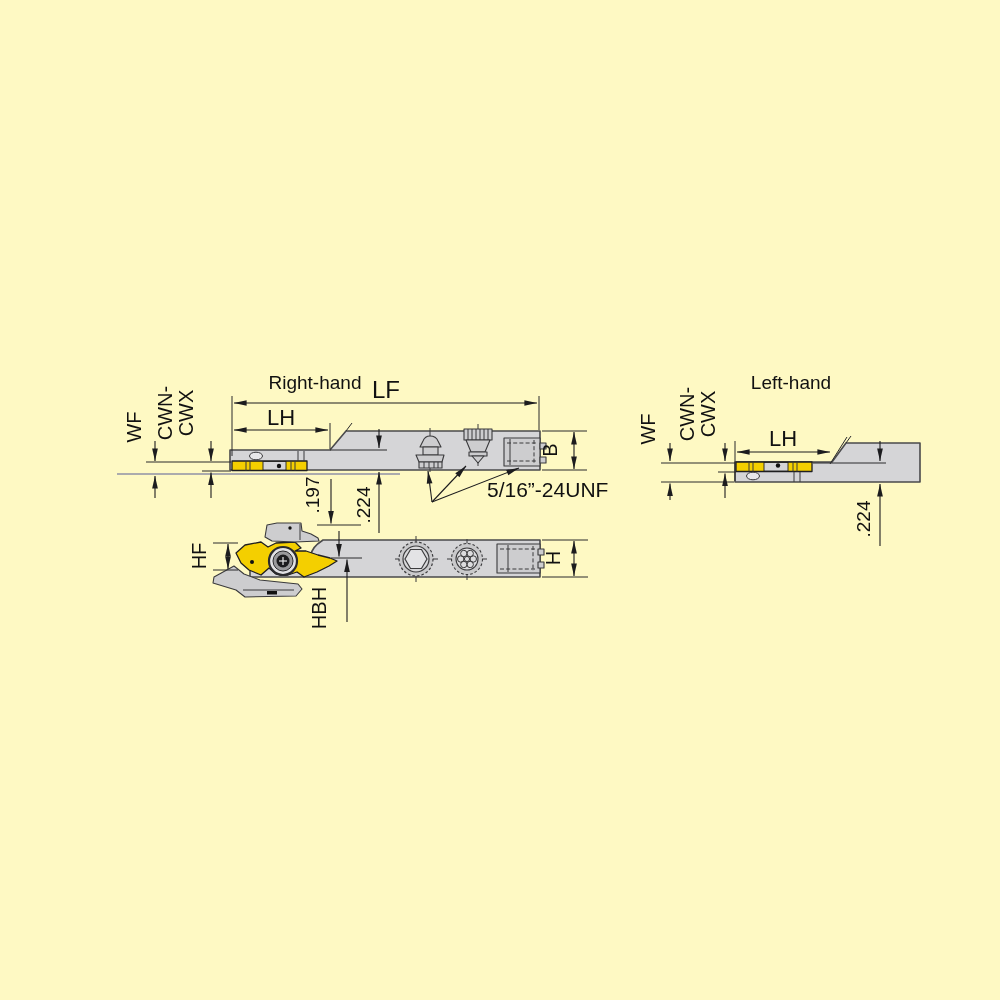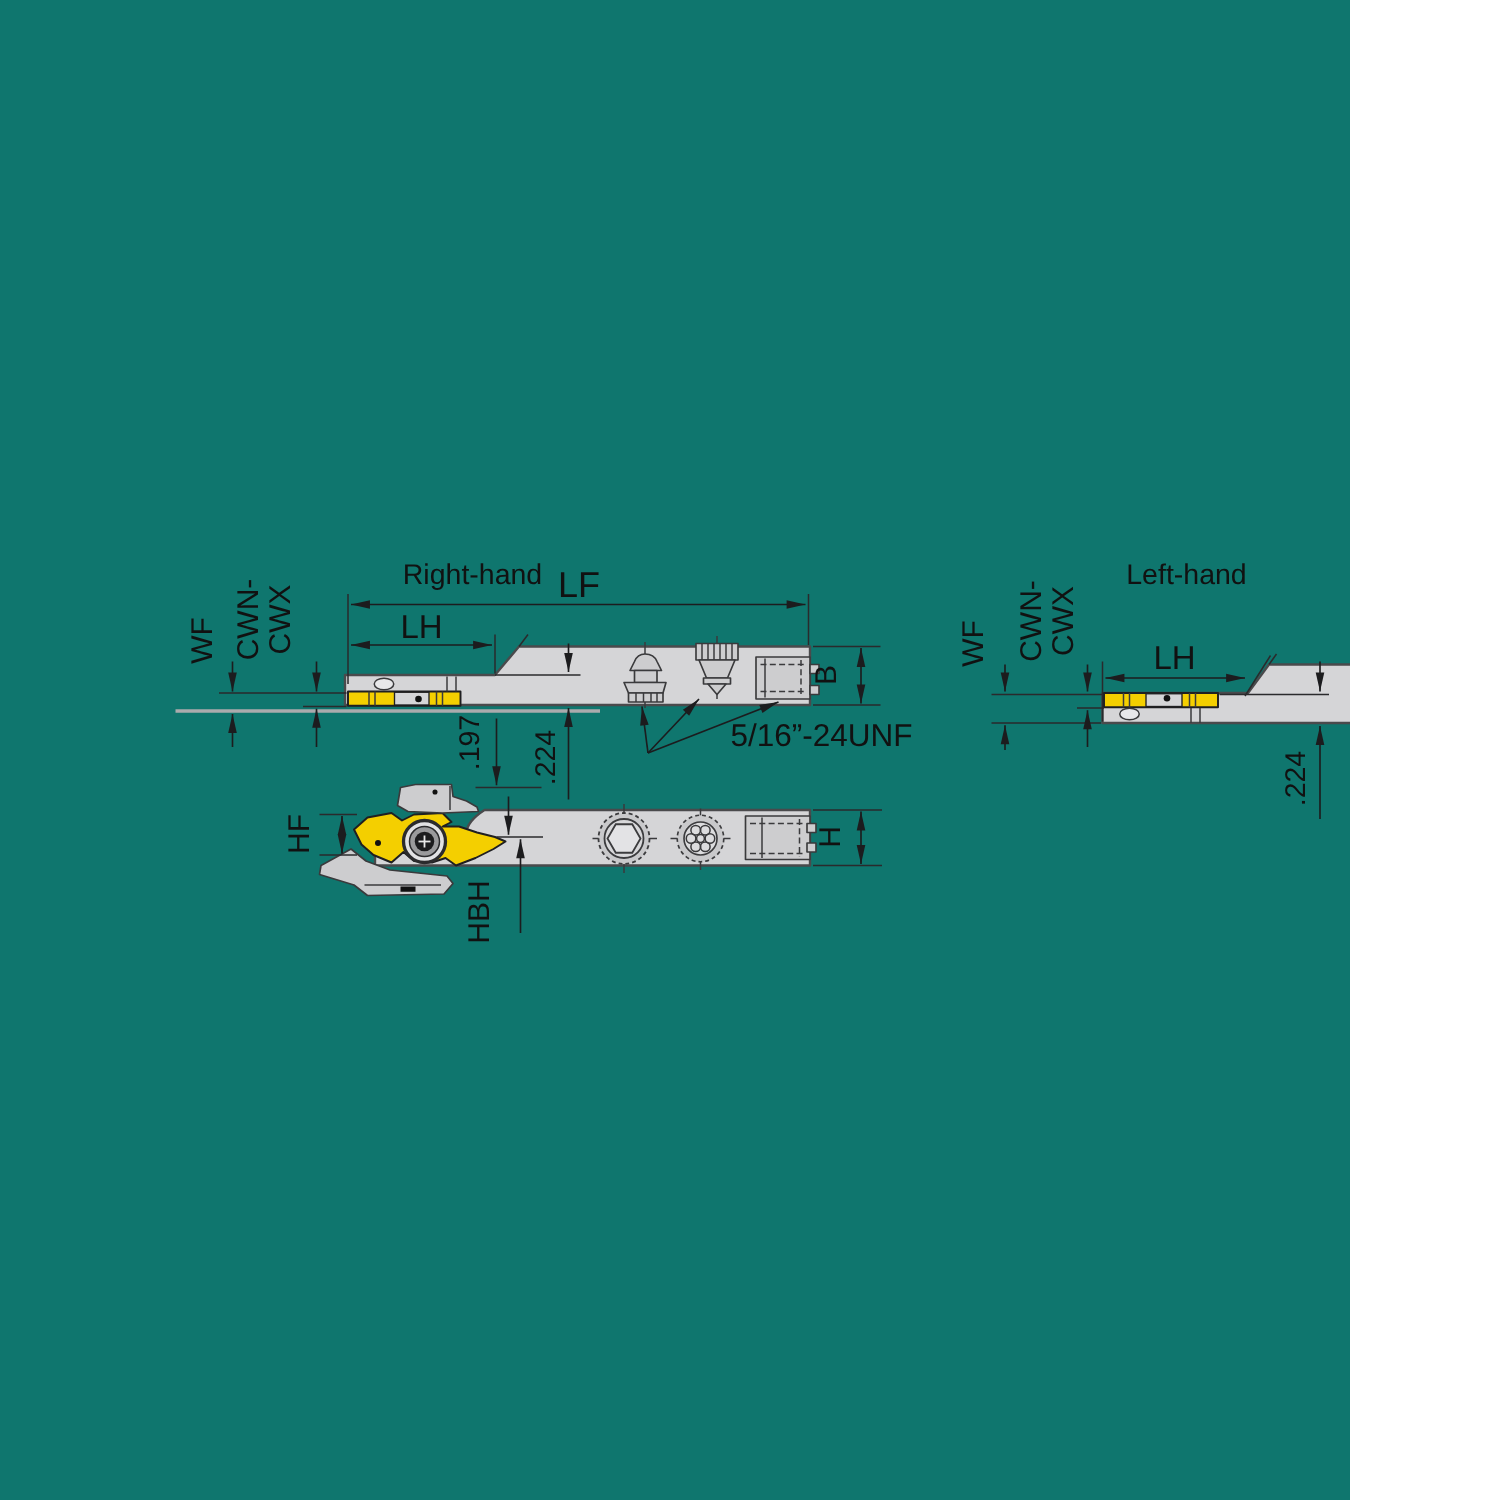--- a/index.html
+++ b/index.html
@@ -1,16 +1,16 @@
 <!DOCTYPE html>
 <html><head>
 <meta charset="utf-8">
 <style>
   html,body{margin:0;padding:0;background:#fff;}
-  .canvas{position:relative;width:900px;height:1000px;background:#0f766e;overflow:hidden;}
+  .canvas{position:relative;width:1000px;height:1000px;background:#fef9c3;overflow:hidden;}
   svg{display:block;}
   svg .dim{stroke:#1c1c1e;stroke-width:1.1;fill:none;}
   svg .ext{stroke:#2a2a2c;stroke-width:1;fill:none;}
   svg .part{fill:#d5d5d7;stroke:#4a4a4c;stroke-width:1.6;stroke-linejoin:round;}
   svg .part2{fill:#cdcdcf;stroke:#3a3a3c;stroke-width:1.1;stroke-linejoin:round;}
   svg .detail{stroke:#3a3a3c;stroke-width:1;fill:none;}
   svg .yellow{fill:#f4cf00;stroke:#1f1f21;stroke-width:1.3;stroke-linejoin:round;}
   svg .dash{stroke-dasharray:4 2.2;}
   svg .dash2{stroke-dasharray:2.6 2;}
   svg text{font-family:"Liberation Sans",sans-serif;fill:#111;}

